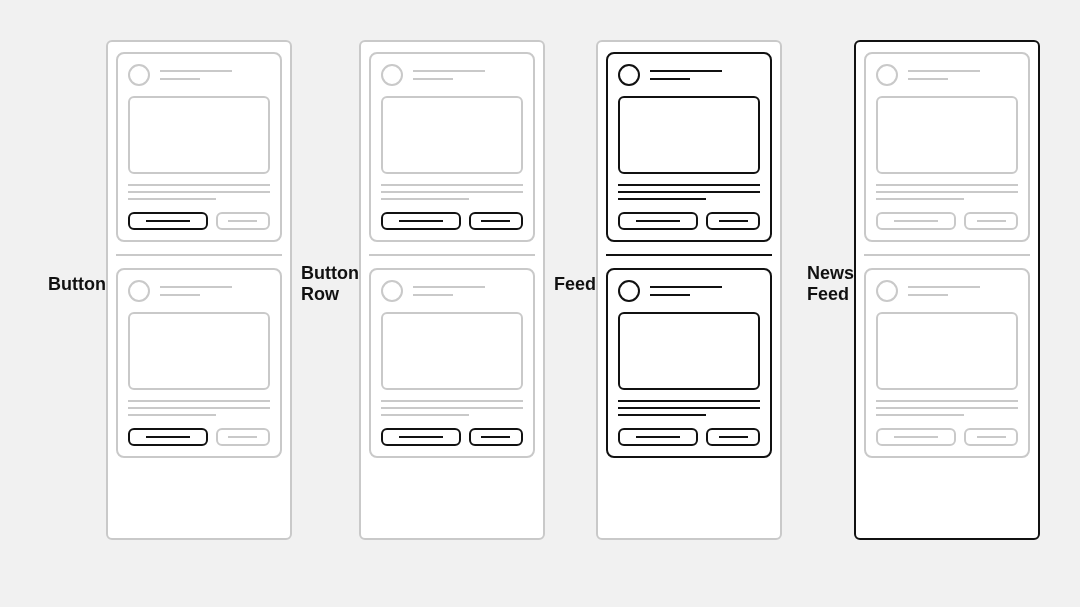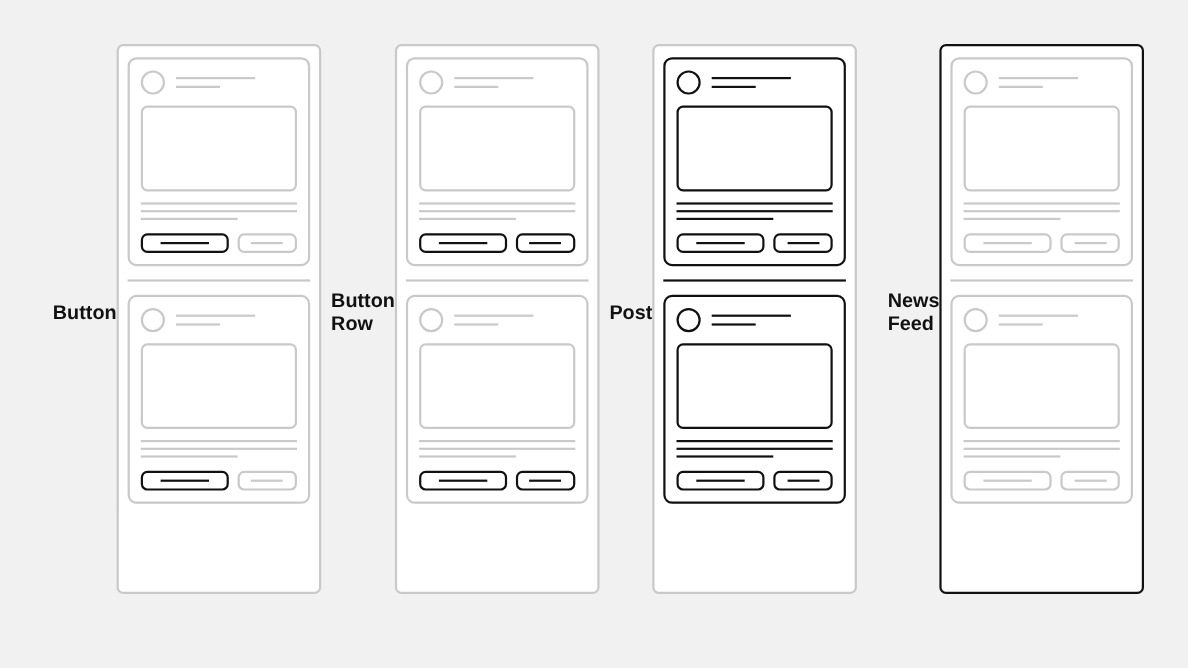--- a/index.html
+++ b/index.html
@@ -229,21 +229,21 @@
             </div>
           <div class="btn secondary">
               <div class="bar"></div>
             </div>
         </div>
       </div>
     </div>
   </div>
 
   <div class="col c-post">
-    <div class="col-title">Post</div>
+    <div class="col-title">Feed</div>
     <div class="phone">
       <div class="post">
         <div class="header">
           <div class="avatar"></div>
           <div class="name-lines">
             <div class="line name1"></div>
               <div class="line name2"></div>
           </div>
         </div>
         <div class="media"></div>

